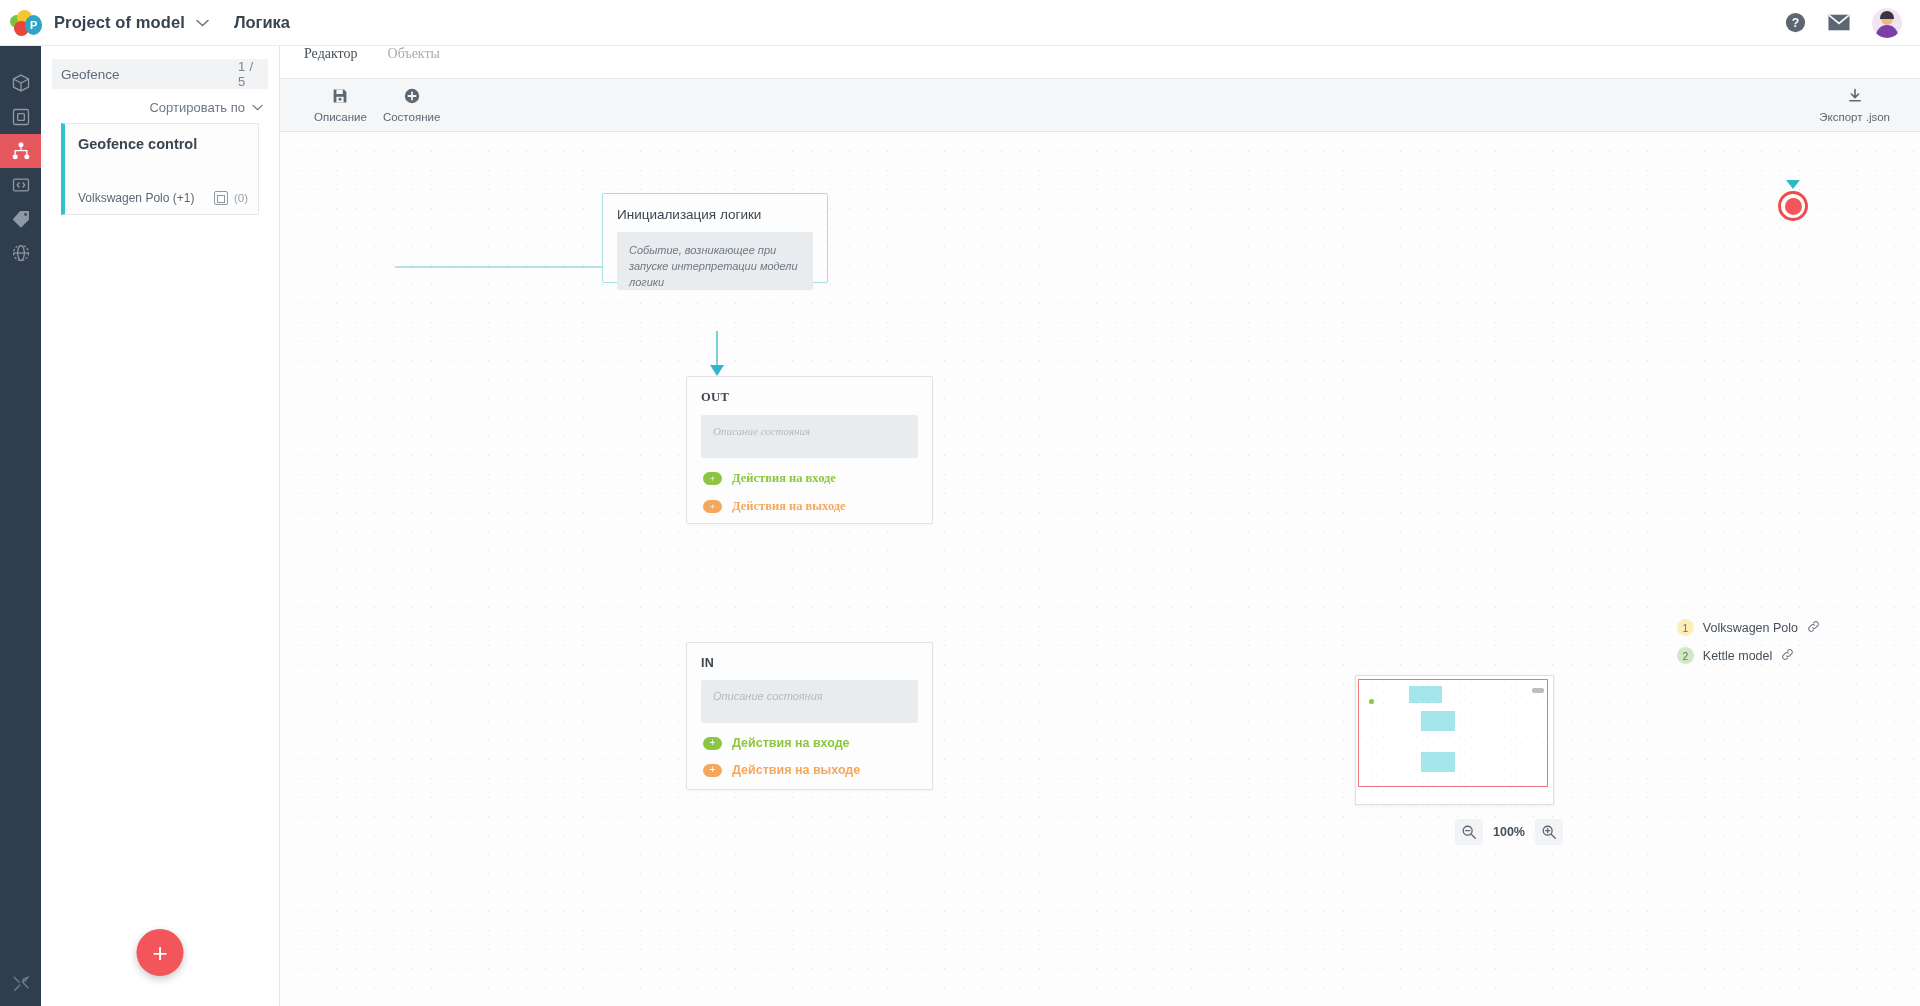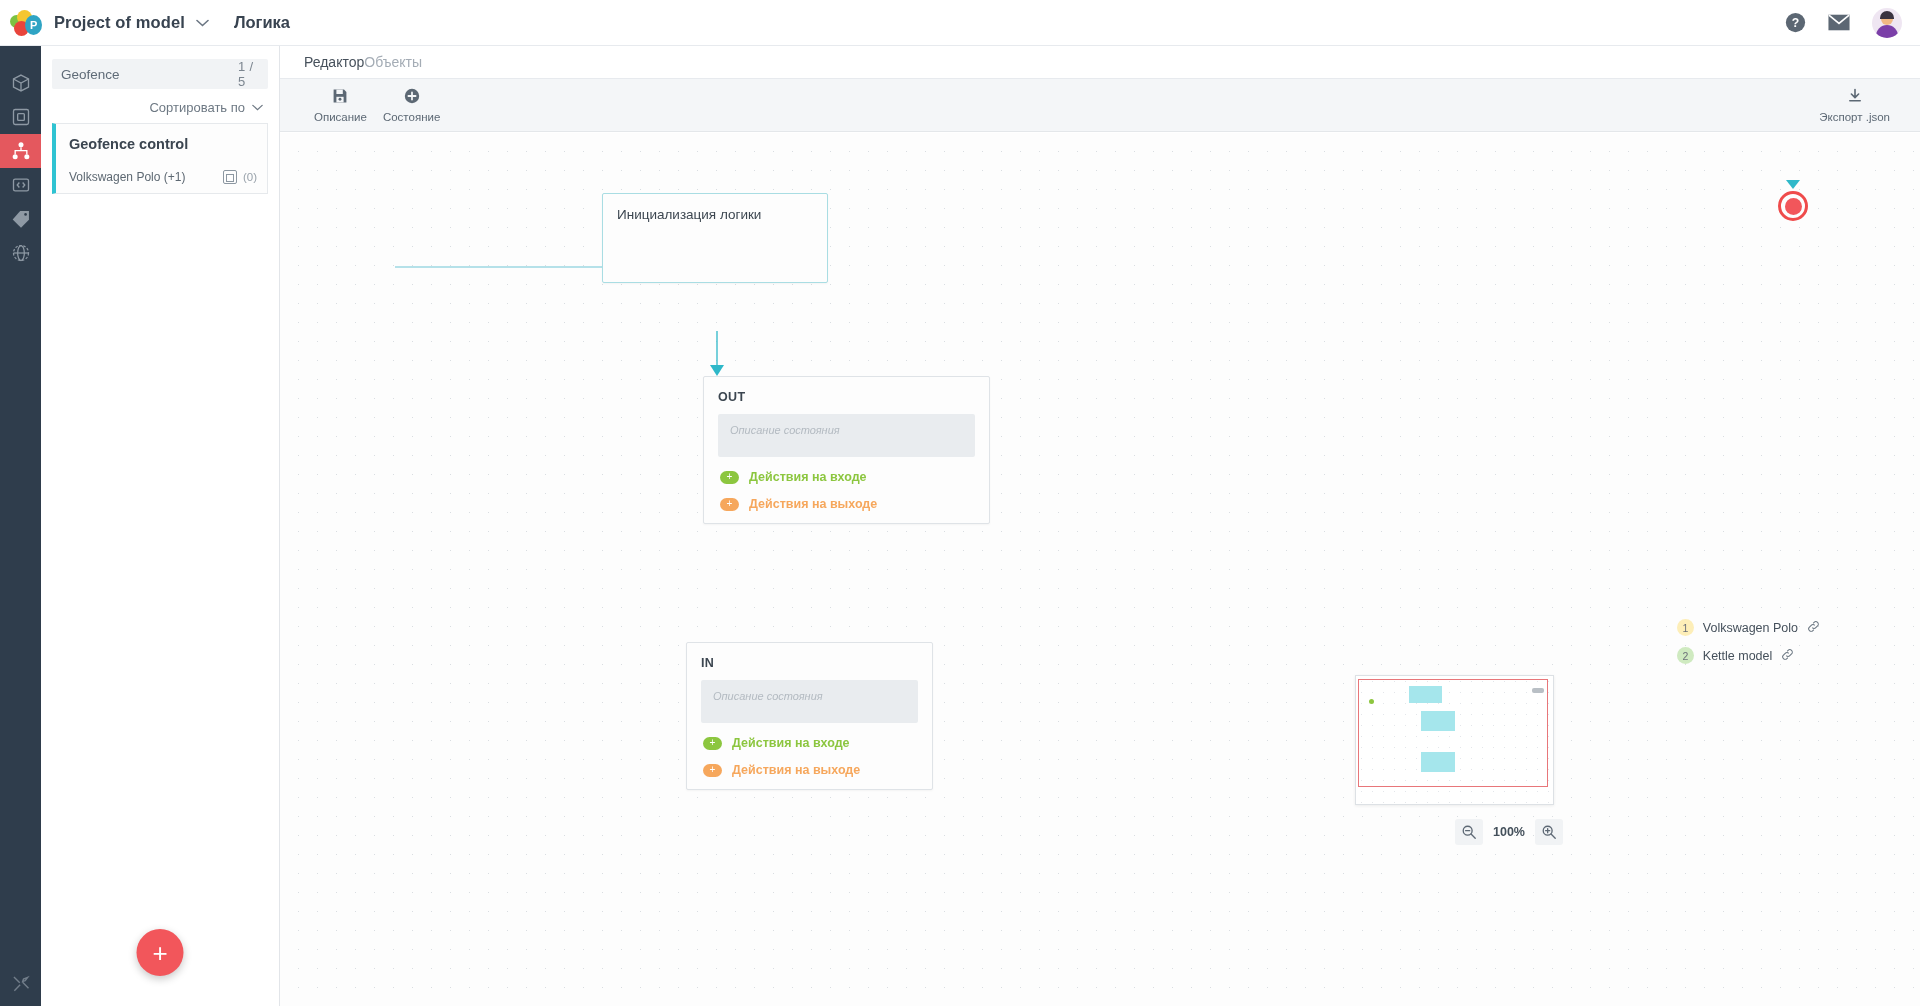--- a/index.html
+++ b/index.html
@@ -68,23 +68,23 @@
     flex: 1; border: 0; outline: 0; background: transparent; font-size: 13.5px;
     color: #5f6b77; font-family: "Liberation Sans", sans-serif;
   }
   .search-count { font-size: 13px; color: #7b858f; letter-spacing: .3px; }
   .sort-row {
     display: flex; align-items: center; justify-content: flex-end;
     padding: 11px 16px 8px 0; font-size: 13px; color: #6d7883; cursor: pointer; gap: 7px;
   }
   .sort-row .chev { font-size: 10px; }
   .list-card {
-    margin: 0 11px; position: relative; background: #fdfdfd;
+    margin: 0 20px; position: relative; background: #fdfdfd;
     border: 1px solid #e6e9ec; border-left: 4px solid #2fc3d2;
-    height: 71px; cursor: pointer;
+    height: 92px; cursor: pointer;
   }
   .list-card .title {
     font-size: 14.5px; color: #3b4550; font-weight: bold; padding: 12px 0 0 13px;
   }
   .list-card .foot {
     position: absolute; left: 13px; right: 10px; bottom: 9px;
     display: flex; align-items: center;
   }
   .list-card .foot .name { font-size: 12px; color: #5d6872; }
   .list-card .foot .right { margin-left: auto; display: flex; align-items: center; gap: 6px; }
@@ -94,21 +94,21 @@
   .fab {
     position: absolute; left: 50%; transform: translateX(-50%); bottom: 30px;
     width: 47px; height: 47px; border-radius: 50%; background: #f2565b;
     color: #fff; font-size: 26px; line-height: 44px; text-align: center;
     box-shadow: 0 3px 8px rgba(0,0,0,.22); cursor: pointer; border: 0;
     font-family: "Liberation Sans", sans-serif;
   }
 
   
   .content { position: absolute; left: 280px; top: 46px; right: 0; bottom: 0; background: #fff; }
-  .tabs { height: 33px; display: flex; align-items: center; padding-left: 24px; border-bottom: 1px solid #e7eaee; }
+  .tabs { height: 33px; display: flex; align-items: flex-start; padding-left: 24px; gap: 30px; border-bottom: 1px solid #e7eaee; font-family: Liberation Serif, serif; }
   .tab { font-size: 14px; color: #a4acb5; cursor: pointer; padding-bottom: 1px; }
   .tab.active { color: #46505b; }
 
   .toolbar {
     height: 53px; background: #f4f6f8; border-bottom: 1px solid #e4e7ea;
     display: flex; align-items: center; padding: 0 22px 0 26px; position: relative;
   }
   .tb-btn {
     display: flex; flex-direction: column; align-items: center; justify-content: center;
     gap: 3px; cursor: pointer; min-width: 62px; padding: 0 8px;
@@ -383,23 +383,24 @@
 
       <div class="end-node" style="left:1498px;top:58px;">
         <div class="end-arrow"></div>
         <div class="end-ring">
             <div class="end-core"></div>
           </div>
       </div>
 
       <div class="node init" style="left:322px;top:60px;width:226px;height:90px;">
         <div class="node-title">Инициализация логики</div>
-      </div>
-
-      <div class="node" style="left:423px;top:243px;width:287px;height:148px;">
+        <div class="node-desc" style="height:58px;">Событие, возникающее при запуске интерпретации модели логики</div>
+      </div>
+
+      <div class="node" style="left:406px;top:243px;width:247px;height:148px;font-family:Liberation Serif, serif;">
         <div class="node-title bold">OUT</div>
         <div class="node-desc ph" style="height:43px;padding-top:9px;">Описание состояния</div>
         <div class="act-row">
           <span class="act-pill green">+</span>
           <span class="act-label green">Действия на входе</span>
         </div>
         <div class="act-row">
           <span class="act-pill orange">+</span>
           <span class="act-label orange">Действия на выходе</span>
         </div>

